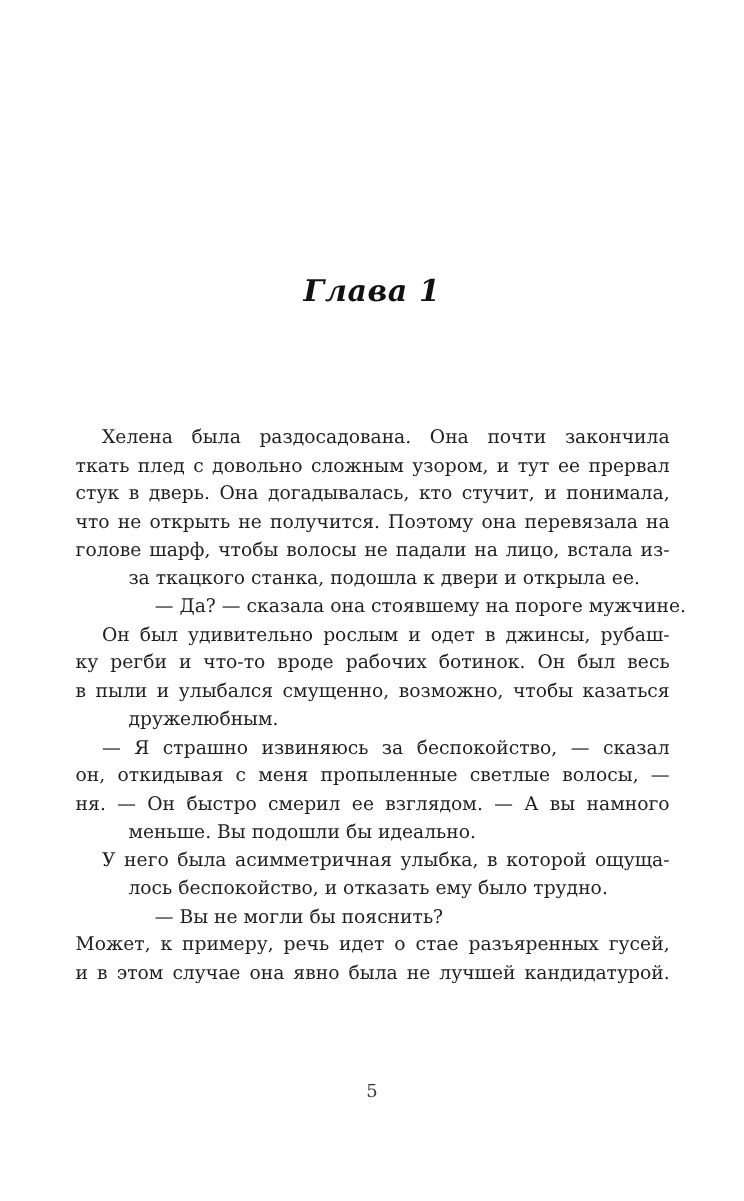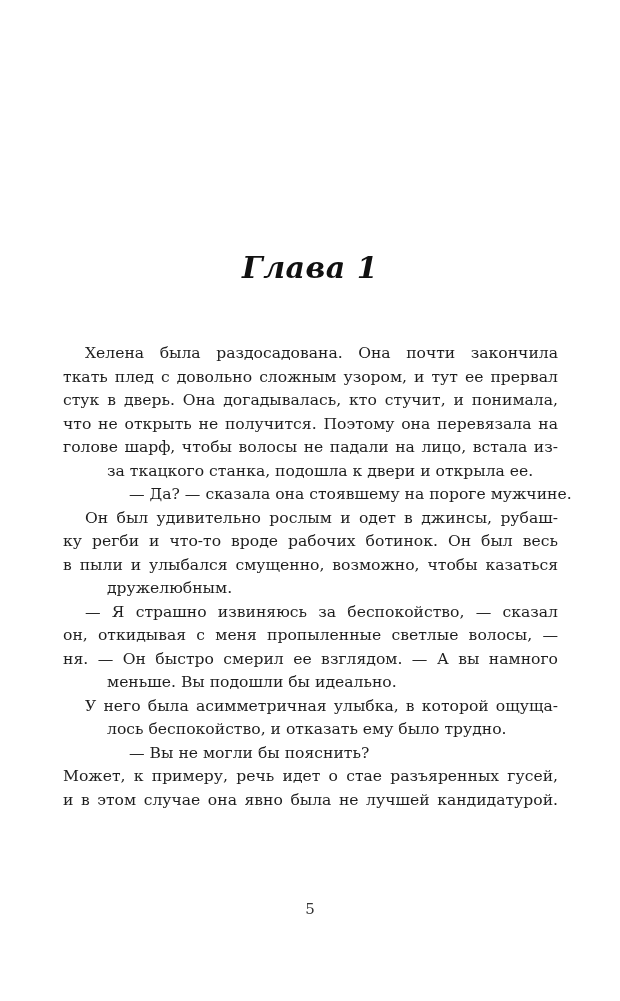--- a/index.html
+++ b/index.html
@@ -12,28 +12,27 @@
     color: #1e1e1e;
   }
   .page { position: absolute; left: 0; top: 0; width: 620px; height: 1001px; }
   .chapter-title {
     position: absolute;
     top: 228px; left: 0; width: 620px;
     text-align: center;
     font-family: "DejaVu Serif", serif;
     font-style: italic;
     font-weight: bold;
-    font-size: 30px;
+    font-size: 25px;
     letter-spacing: 0.5px;
     color: #111;
-    margin-top: 22px;
   }
   .body-text {
     position: absolute;
-    left: 63px; top: 342px; width: 495px;
+    left: 63px; top: 353px; width: 495px;
     font-family: "DejaVu Serif", serif;
     font-size: 15.6px;
     line-height: 23.5px;
     color: #1e1e1e;
   }
   .line {
     display: block;
     white-space: nowrap;
     text-align: justify;
     text-align-last: justify;

